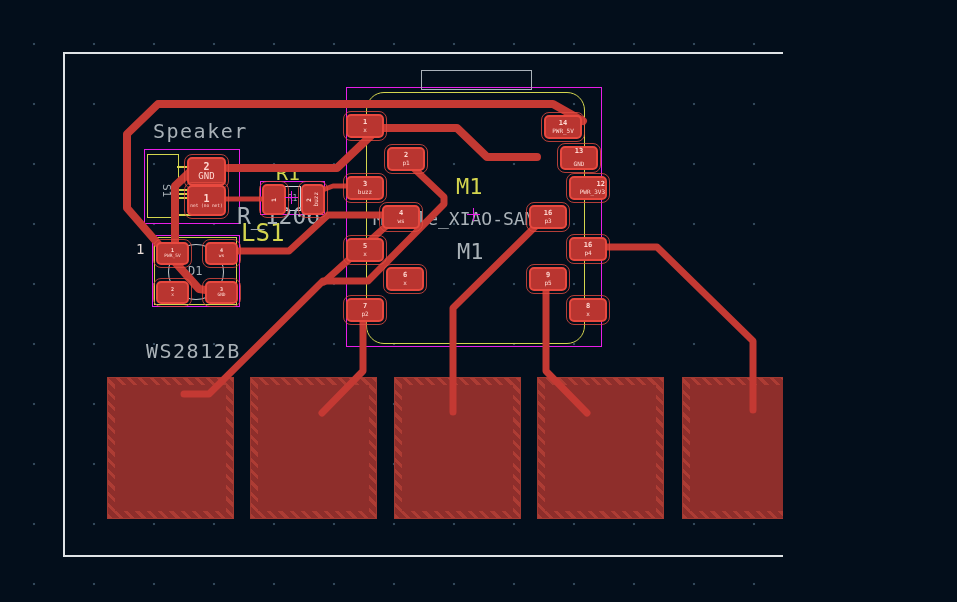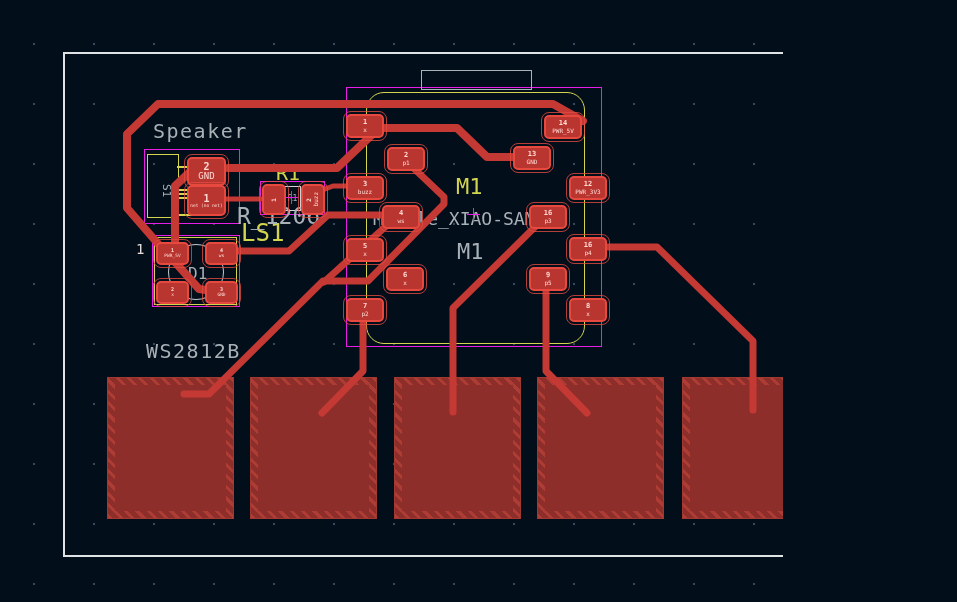--- a/index.html
+++ b/index.html
@@ -78,21 +78,21 @@
   <div id="r1-fabbox">
     <span>R1</span>
   </div>
   <div class="silk-text" style="left:276px;top:161px;font-size:20px;">R1</div>
   <div class="fab-text" style="left:237px;top:203px;font-size:23px;">R_1206</div>
   <div class="cross" style="left:291px;top:197px;"></div>
 
   <div class="magenta-box" style="left:152px;top:235px;width:86px;height:70px;"></div>
   <div class="yellow-box" style="left:154px;top:237px;width:81px;height:66px;"></div>
   <div id="d1-circle"></div>
-  <div class="fab-text" style="left:188px;top:264px;font-size:16px;z-index:4;">D1</div>
+  <div class="fab-text" style="left:188px;top:264px;font-size:12px;z-index:4;">D1</div>
   <div class="fab-text" style="left:146px;top:307px;font-size:20px;letter-spacing:1.5px;margin-top:32px;">WS2812B</div>
   <div class="white-text" style="left:136px;top:241px;font-size:14px;">1</div>
 
   <div class="magenta-box" style="left:346px;top:87px;width:254px;height:258px;"></div>
   <div class="yellow-box" style="left:366px;top:92px;width:217px;height:250px;border-radius:18px;"></div>
   <div class="gray-box" style="left:421px;top:70px;width:109px;height:18px;"></div>
   <div class="silk-text" style="left:456px;top:174px;font-size:22px;">M1</div>
   <div class="fab-text" style="left:373px;top:208px;font-size:18px;">Module_XIAO-SAMD21</div>
   <div class="fab-text" style="left:457px;top:239px;font-size:22px;">M1</div>
   <div class="cross" style="left:473px;top:214px;"></div>
@@ -150,25 +150,25 @@
         <span class="net">p5</span>
       </div>
       <div class="pad" style="left: 569px; top: 237px; width: 34px; height: 20px;">
         <span class="num">16</span>
         <span class="net">p4</span>
       </div>
       <div class="pad" style="left: 529px; top: 205px; width: 34px; height: 20px;">
         <span class="num">16</span>
         <span class="net">p3</span>
       </div>
-      <div class="pad" style="left: 569px; top: 176px; width: 34px; height: 20px;">
+      <div class="pad" style="left: 569px; top: 176px; width: 34px; height: 20px; align-items: flex-end;">
         <span class="num">12</span>
         <span class="net">PWR_3V3</span>
       </div>
-      <div class="pad" style="left: 513px; top: 146px; width: 34px; height: 20px;">
+      <div class="pad" style="left: 560px; top: 146px; width: 34px; height: 20px; justify-content: space-between;">
         <span class="num">13</span>
         <span class="net">GND</span>
       </div>
       <div class="pad" style="left: 544px; top: 115px; width: 34px; height: 20px;">
         <span class="num">14</span>
         <span class="net">PWR_5V</span>
       </div>
       <div class="pad big" style="left: 187px; top: 157px; width: 35px; height: 25px;">
         <span class="num">2</span>
         <span class="net">GND</span>

